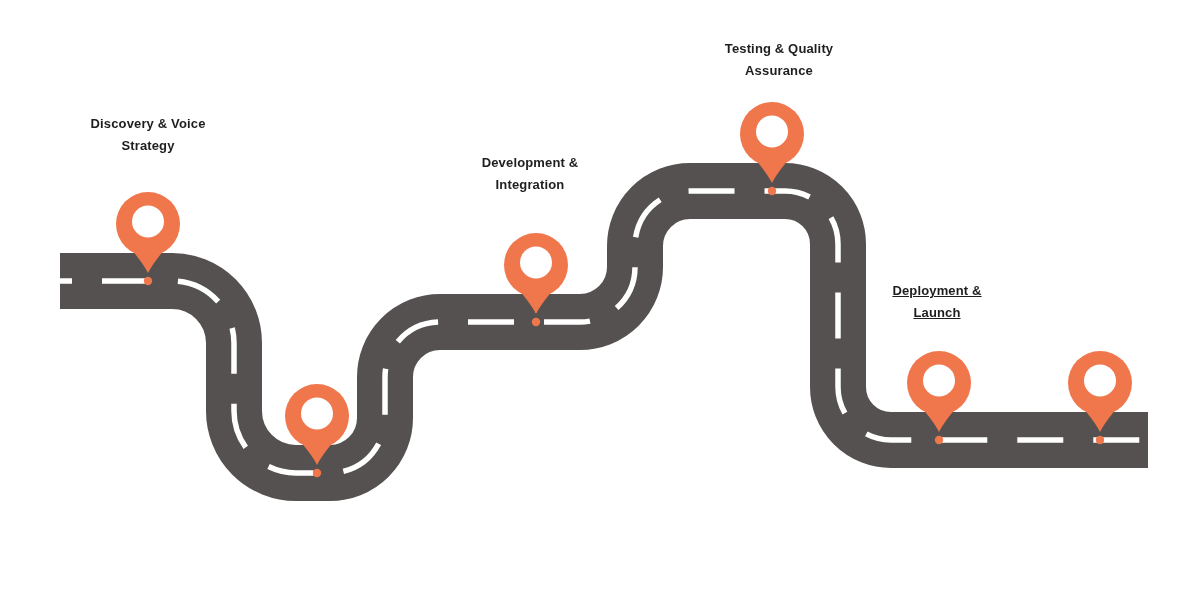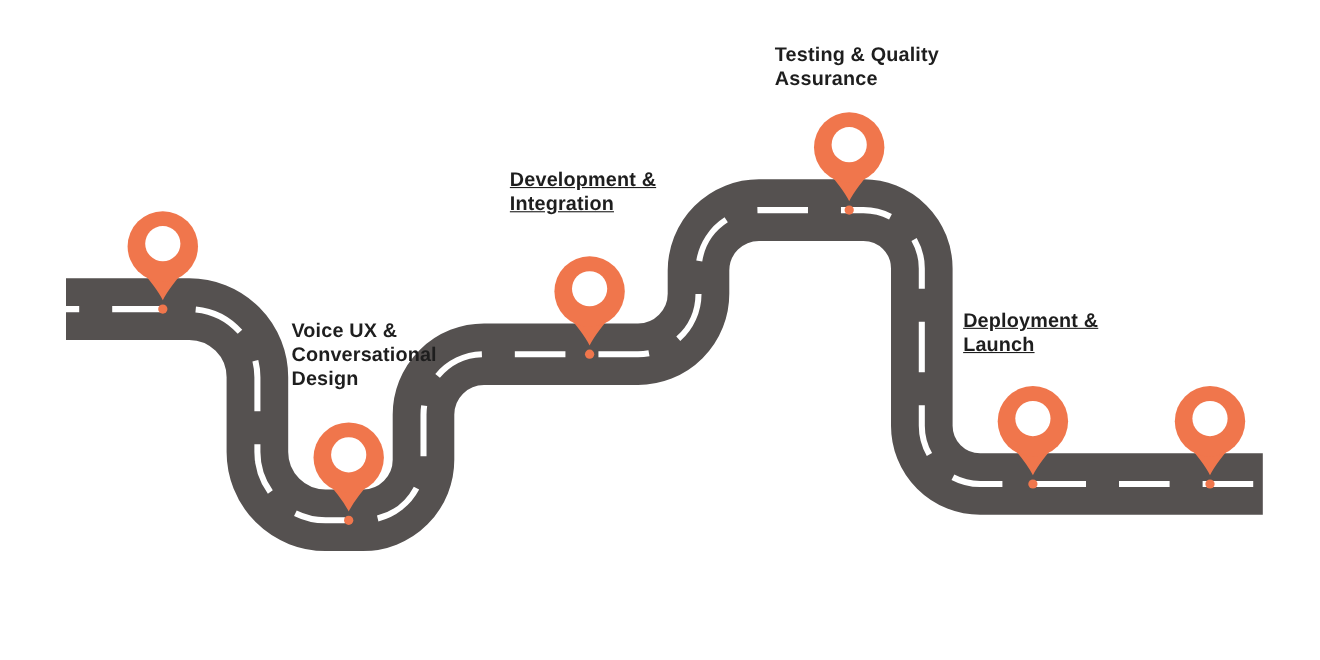--- a/index.html
+++ b/index.html
@@ -14,22 +14,22 @@
   .canvas{
     position:relative;width:1200px;height:600px;background:var(--background);
     font-family:"Liberation Sans", sans-serif;overflow:hidden;
   }
   .road-svg{position:absolute;left:0;top:0;width:1200px;height:600px;}
   .road-stroke{fill:none;stroke:var(--road);stroke-width:56;stroke-linecap:butt;stroke-linejoin:round;}
   .road-dash{fill:none;stroke:var(--road-marking);stroke-width:5.5;stroke-dasharray:46 30;stroke-dashoffset:34;}
   .pin-fill{fill:var(--pin);}
   .pin-hole{fill:var(--pin-hole);}
   .milestone-label{
-    position:absolute;transform:translateX(-50%);text-align:left;
-    font-weight:bold;font-size:18px;line-height:22px;letter-spacing:.15px;
+    position:absolute;transform:translateX(-50%);text-align:center;
+    font-weight:bold;font-size:13px;line-height:22px;letter-spacing:.15px;
     color:var(--label-text);white-space:pre-line;
   }
 </style>
 </head>
 <body>
 
 <div class="canvas">
 
   <svg class="road-svg" viewBox="0 0 1200 600" aria-hidden="true">
     <defs>
@@ -74,23 +74,22 @@
         <use href="#pin-shape"></use>
       </g>
     <g transform="translate(939,440)">
         <use href="#pin-shape"></use>
       </g>
     <g transform="translate(1100,440)">
         <use href="#pin-shape"></use>
       </g>
   </svg>
 
-  <div class="milestone-label" style="left: 331px; top: 289px;">Voice UX &amp;
-Conversational
-Design</div>
-  <div class="milestone-label" style="left: 530px; top: 152px; text-decoration: underline;">Development &amp;
+  <div class="milestone-label" style="left: 148px; top: 113px;">Discovery &amp; Voice
+Strategy</div>
+  <div class="milestone-label" style="left: 530px; top: 152px;">Development &amp;
 Integration</div>
   <div class="milestone-label" style="left: 779px; top: 38px;">Testing &amp; Quality
 Assurance</div>
   <div class="milestone-label" style="left: 937px; top: 280px; text-decoration: underline;">Deployment &amp;
 Launch</div>
 
 </div>
 
 </body></html>

